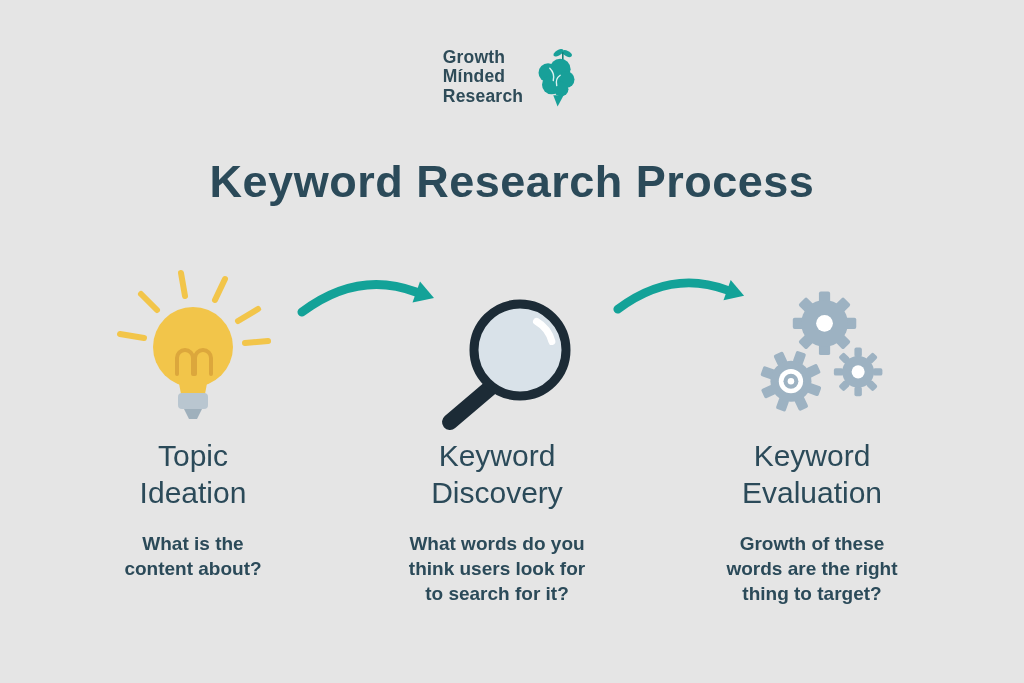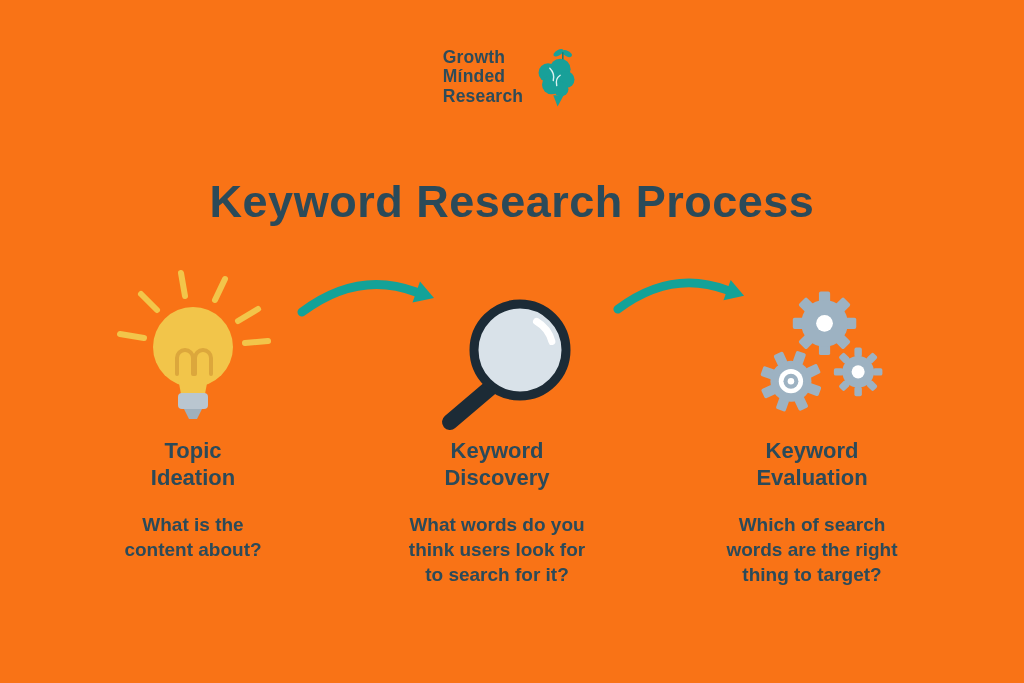--- a/index.html
+++ b/index.html
@@ -1,33 +1,33 @@
 <!DOCTYPE html>
 <html><head>
 <meta charset="utf-8">
 <style>
   html,body{margin:0;padding:0;background:#ffffff;}
   .canvas{
     position:relative;width:1024px;height:683px;margin:0 auto;
-    background:#f97316;overflow:hidden;
+    background:#e5e5e5;overflow:hidden;
     font-family:"Liberation Sans",sans-serif;color:#2B4A59;
   }
   
   .logo{position:absolute;top:44px;left:0;width:100%;
     display:flex;justify-content:center;align-items:center;gap:6px;}
   .logo-text{display:flex;flex-direction:column;font-weight:bold;
     font-size:17.5px;line-height:1.12;color:#2E4B58;letter-spacing:.2px;}
   
-  .title{position:absolute;top:176px;left:0;width:100%;text-align:center;
+  .title{position:absolute;top:156px;left:0;width:100%;text-align:center;
     font-size:45px;font-weight:800;letter-spacing:.5px;margin:0;color:#2B4A59;}
   
   .abs{position:absolute;}
   
   .step{position:absolute;top:438px;width:320px;text-align:center;}
-  .step-title{font-size:22px;margin:0 0 20px 0;font-weight:700;
+  .step-title{font-size:30px;margin:0 0 20px 0;font-weight:400;
     white-space:pre-line;line-height:1.22;color:#2B4A59;}
   .step-desc{font-size:19px;margin:0;font-weight:700;
     white-space:pre-line;line-height:1.32;color:#2B4A59;}
   .step-1{left:33px;}
   .step-2{left:337px;}
   .step-3{left:652px;}
 </style>
 </head>
 <body>
 
@@ -159,18 +159,18 @@
     <h2 class="step-title">Keyword
 Discovery</h2>
     <p class="step-desc">What words do you
 think users look for
 to search for it?</p>
   </div>
 
   <div class="step step-3">
     <h2 class="step-title">Keyword
 Evaluation</h2>
-    <p class="step-desc">Which of search
+    <p class="step-desc">Growth of these
 words are the right
 thing to target?</p>
   </div>
 
 </div>
 
 </body></html>

